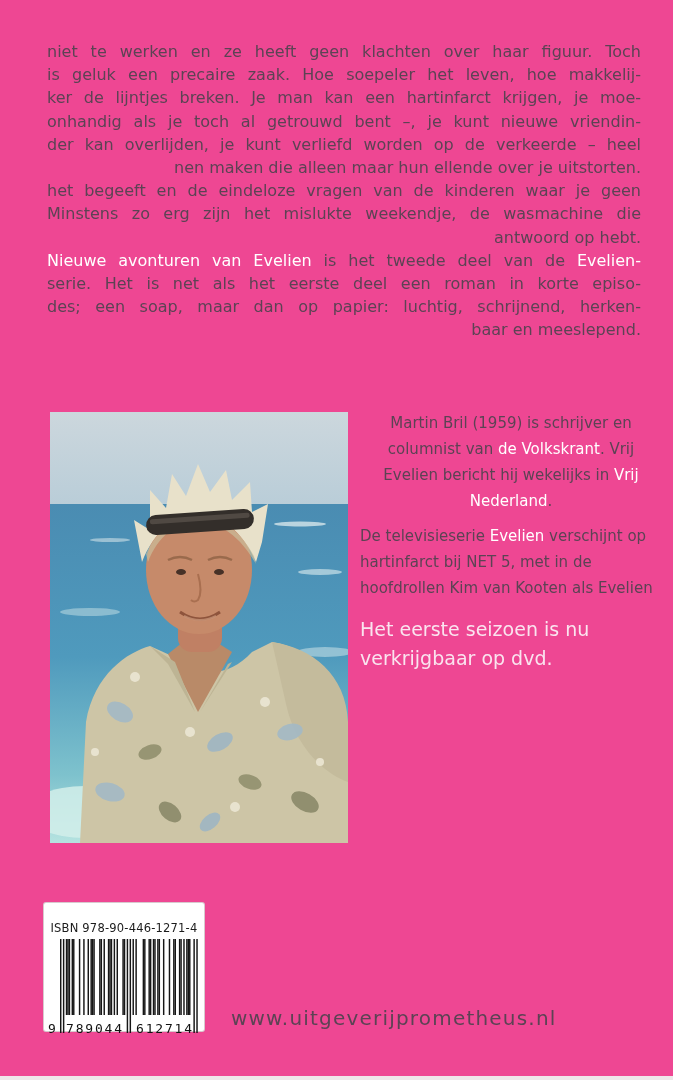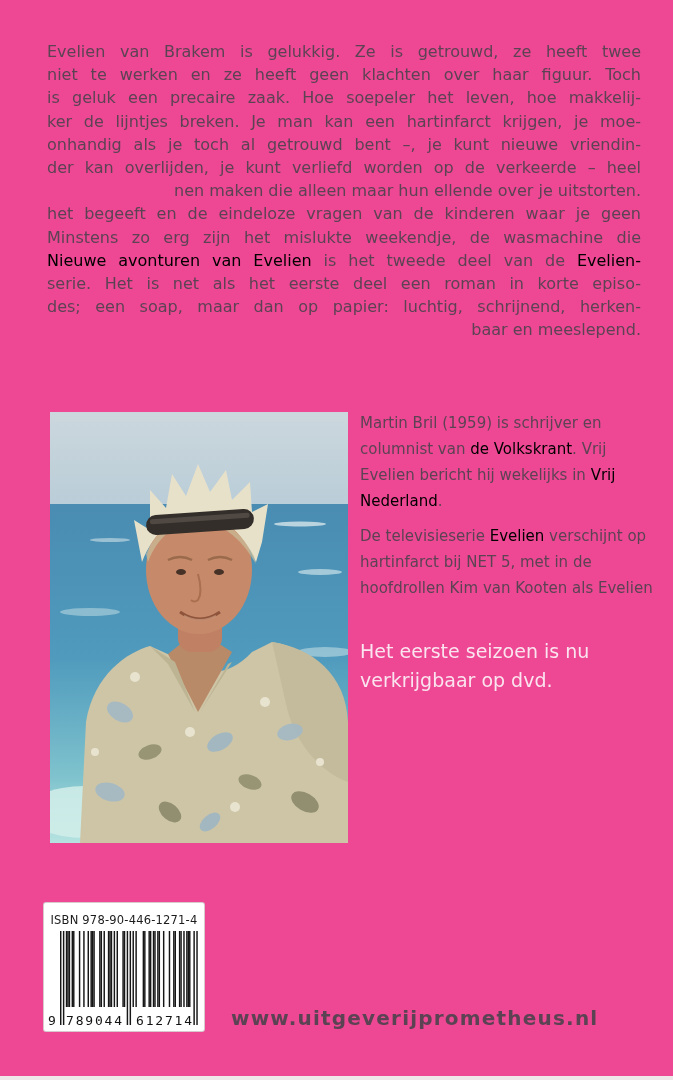--- a/index.html
+++ b/index.html
@@ -7,60 +7,60 @@
     position:relative;width:673px;height:1080px;overflow:hidden;
     background:#ee4793;
     font-family:"DejaVu Sans","Liberation Sans",sans-serif;
   }
   
   .blurb{position:absolute;left:47px;top:40px;width:594px;color:#5c4354;
          font-size:16px;line-height:23.2px;}
   .bl{height:23.2px;overflow:hidden;text-align:justify;}
   .bl.j::after{content:"";display:inline-block;width:100%;height:0;}
   .bl.noj{text-align:right;}
-  .hl{color:#000000;}
+  .hl{color:#ffffff;}
   
   .photo{position:absolute;left:50px;top:412px;width:298px;height:431px;}
   .photo svg{display:block;}
   
   .rcol{position:absolute;left:360px;width:302px;color:#5c4354;font-size:15px;}
   .rl{height:26px;white-space:nowrap;overflow:visible;}
-  #author{top:414px;}
+  #author{top:414px;text-align:center;}
   #tv{top:527px;}
-  #dvd{top:640px;color:#fae4ef;font-size:19px;}
+  #dvd{top:618px;color:#fae4ef;font-size:19px;}
   #dvd .rl{height:29px;}
   
   .bcbox{position:absolute;left:44px;top:903px;width:160px;height:128px;
-         background:#ffffff;border-radius:2px;padding-top:10px;box-sizing:border-box;
+         background:#ffffff;border-radius:2px;padding-top:18px;box-sizing:border-box;
          box-shadow:0 0 0 1px #d8c9ce;}
   .bclabel{font-size:11.5px;color:#1c1c1c;text-align:center;height:16px;
            letter-spacing:.2px;font-family:"DejaVu Sans",sans-serif;}
   .bcsvg{display:block;margin:0 auto;}
   .bcsvg text{font-family:"DejaVu Sans Mono","DejaVu Sans",monospace;font-size:13px;fill:#111;}
   
   .website{position:absolute;left:231px;top:1006px;font-size:20px;
-           letter-spacing:1.2px;color:#5c4354;font-weight:bold;}
+           letter-spacing:1.2px;color:#5c4354;}
   
   .scan-edge{position:absolute;left:0;bottom:0;width:673px;height:4px;background:#efe6e9;}
 </style>
 </head>
 <body>
 
 <div class="page">
 
   <div class="blurb">
-    <div class="bl j">Evelien van Brakem is gelukkig. Ze is getrouwd, ze heeft twee</div>
     <div class="bl j">niet te werken en ze heeft geen klachten over haar figuur. Toch</div>
     <div class="bl j">is geluk een precaire zaak. Hoe soepeler het leven, hoe makkelij-</div>
     <div class="bl j">ker de lijntjes breken. Je man kan een hartinfarct krijgen, je moe-</div>
     <div class="bl j">onhandig als je toch al getrouwd bent –, je kunt nieuwe vriendin-</div>
     <div class="bl j">der kan overlijden, je kunt verliefd worden op de verkeerde – heel</div>
     <div class="bl noj">nen maken die alleen maar hun ellende over je uitstorten.</div>
     <div class="bl j">het begeeft en de eindeloze vragen van de kinderen waar je geen</div>
     <div class="bl j">Minstens zo erg zijn het mislukte weekendje, de wasmachine die</div>
+    <div class="bl noj">antwoord op hebt.</div>
     <div class="bl j"><span class="hl">Nieuwe avonturen van Evelien</span><span> is het tweede deel van de </span><span class="hl">Evelien-</span></div>
     <div class="bl j">serie. Het is net als het eerste deel een roman in korte episo-</div>
     <div class="bl j">des; een soap, maar dan op papier: luchtig, schrijnend, herken-</div>
     <div class="bl noj">baar en meeslepend.</div>
   </div>
 
   <div class="photo">
     <svg width="298" height="431" viewBox="0 0 298 431">
       <defs>
         <linearGradient id="sky" x1="0" y1="0" x2="0" y2="1">

